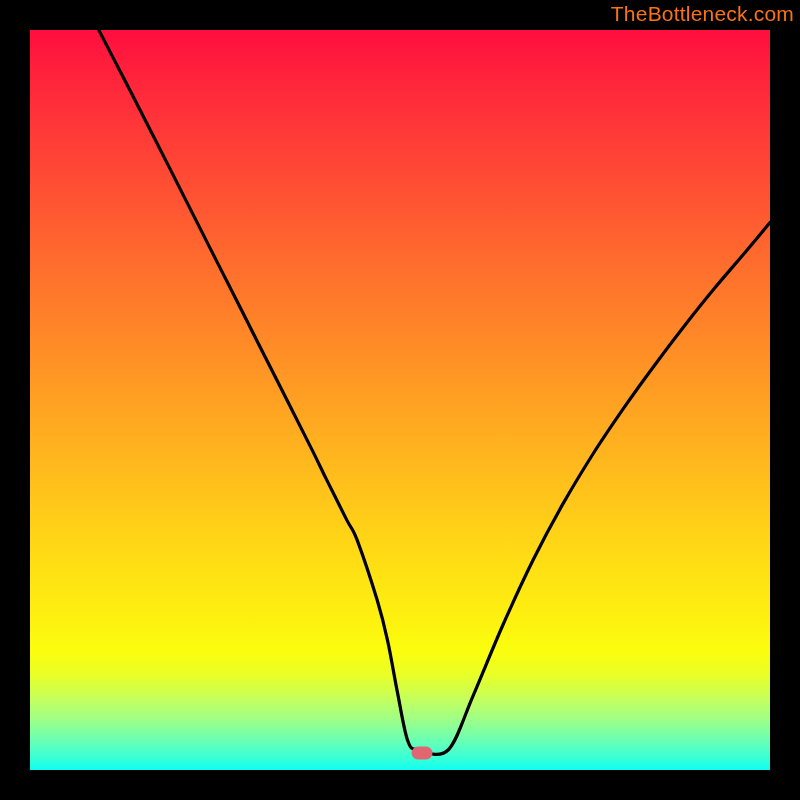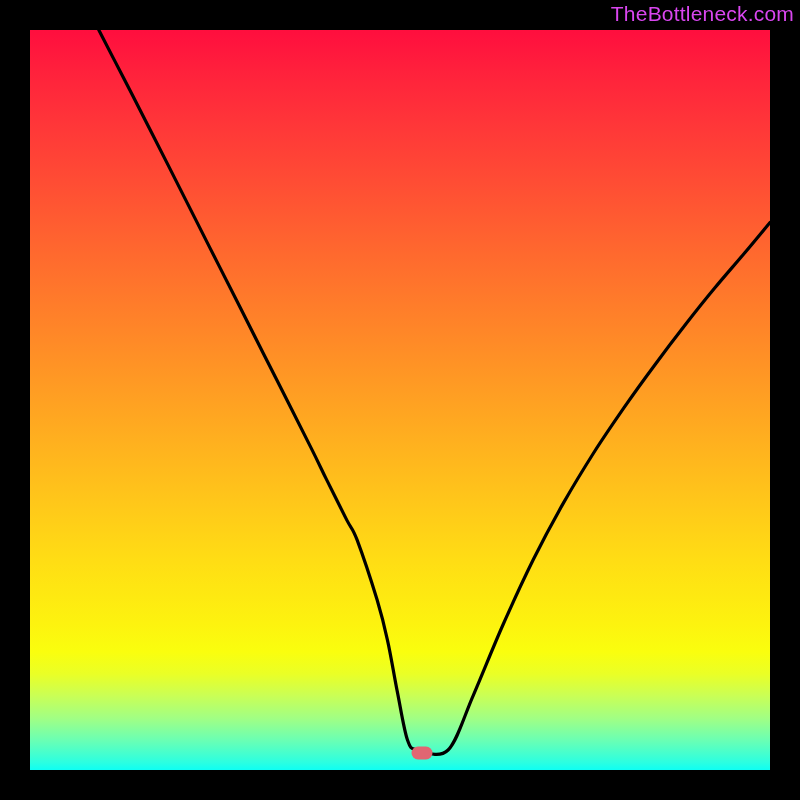--- a/index.html
+++ b/index.html
@@ -41,21 +41,21 @@
       #a1ff84 93%,
       #6affb4 96%,
       #2bffe1 99%,
       #0efff3 100%
     );
   }
   .watermark {
     position: absolute;
     top: 2px;
     right: 6px;
-    color: #d946ef;
+    color: #f97316;
     font-size: 21px;
     font-weight: 400;
     letter-spacing: 0.2px;
     z-index: 5;
   }
   svg.curve {
     position: absolute;
     left: 0;
     top: 0;
     width: 740px;

